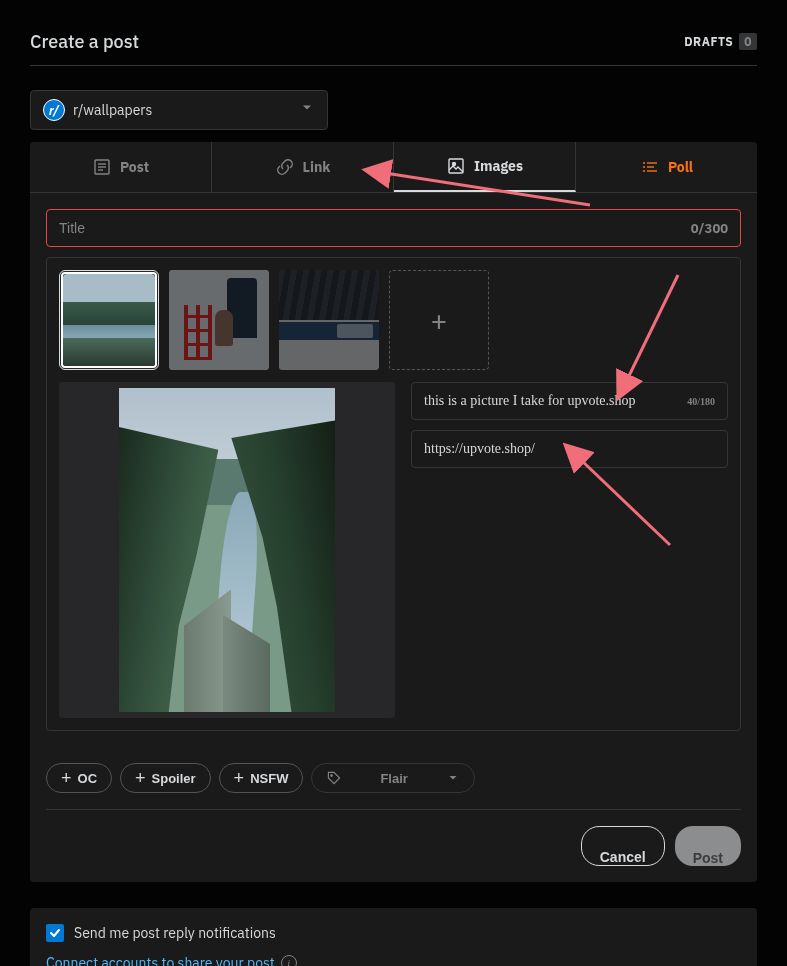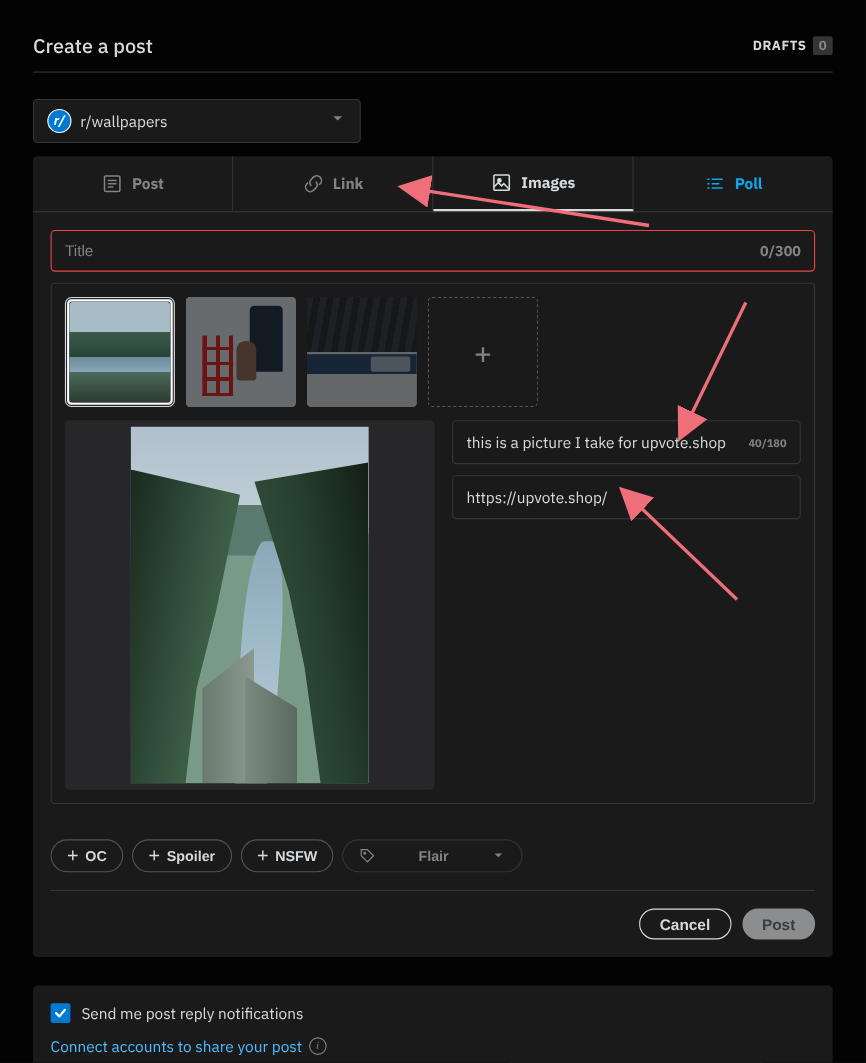--- a/index.html
+++ b/index.html
@@ -101,21 +101,21 @@
     color: #818384;
     border-right: 1px solid #343536;
     cursor: pointer;
     position: relative;
   }
   .tab:last-child { border-right: none; }
   .tab.active {
     color: #d7dadc;
     border-bottom: 2px solid #d7dadc;
   }
-  .tab.disabled { color: #0ea5e9; cursor: not-allowed; }
+  .tab.disabled { color: #f97316; cursor: not-allowed; }
   .tab svg { width: 20px; height: 20px; }
   .tab-body {
     padding: 16px;
   }
   .title-input {
     width: 100%;
     height: 38px;
     background: transparent;
     border: 1px solid #ef4444;
     border-radius: 4px;
@@ -206,20 +206,21 @@
     flex-direction: column;
     gap: 10px;
   }
   .meta-box {
     border: 1px solid #343536;
     border-radius: 4px;
     padding: 10px 12px;
     display: flex;
     align-items: center;
     font-size: 14px;
+    font-family: Liberation Serif, serif;
   }
   .meta-box .text { flex: 1; color: #d7dadc; }
   .meta-box .cnt { font-size: 10px; font-weight: 700; color: #818384; margin-left: 8px; }
   .tag-row {
     display: flex;
     gap: 8px;
     padding: 16px 0 8px 0;
   }
   .tag-btn {
     border: 1px solid #545456;
@@ -237,28 +238,28 @@
   }
   .tag-btn.dim { color: #818384; border-color: #343536; cursor: not-allowed; gap: 38px; }
   .tag-btn .plus { font-size: 18px; font-weight: 400; line-height: 1; }
   .divider { border-top: 1px solid #343536; margin: 8px 0 16px; }
   .action-row {
     display: flex;
     justify-content: flex-end;
     gap: 10px;
   }
   .btn {
-    height: 28px;
+    height: 40px;
     border-radius: 18px;
     padding: 0 18px;
     font-size: 14px;
     font-weight: 700;
     cursor: pointer;
     display: flex;
-    align-items: center;
+    align-items: flex-end;
   }
   .btn-cancel { background: transparent; border: 1px solid #d7dadc; color: #d7dadc; }
   .btn-post { background: #d7dadc; border: none; color: #545456; cursor: not-allowed; opacity: .6; }
   .footer-panel {
     background: #1a1a1b;
     border-radius: 4px;
     margin-top: 26px;
     padding: 16px;
   }
   .check-row {

